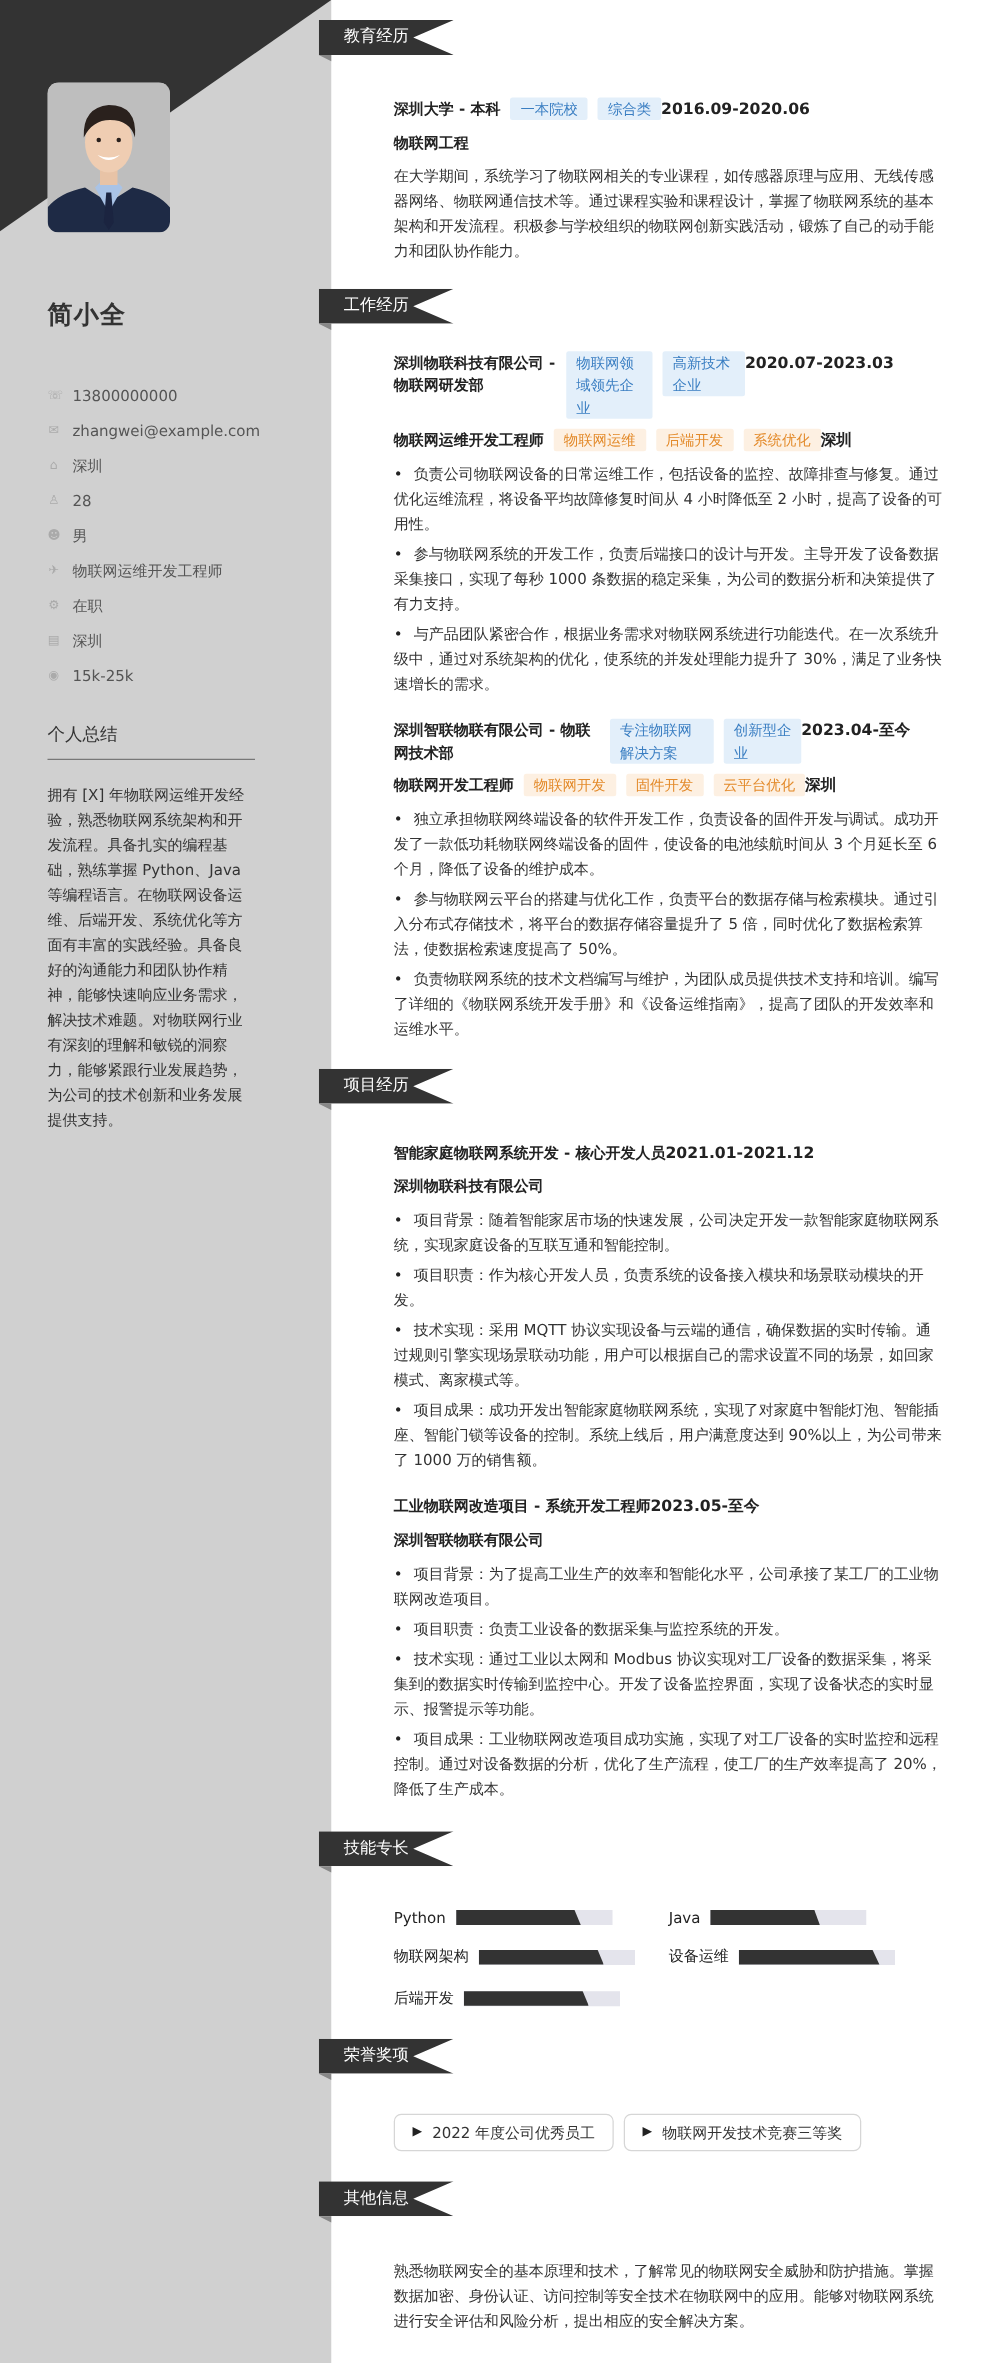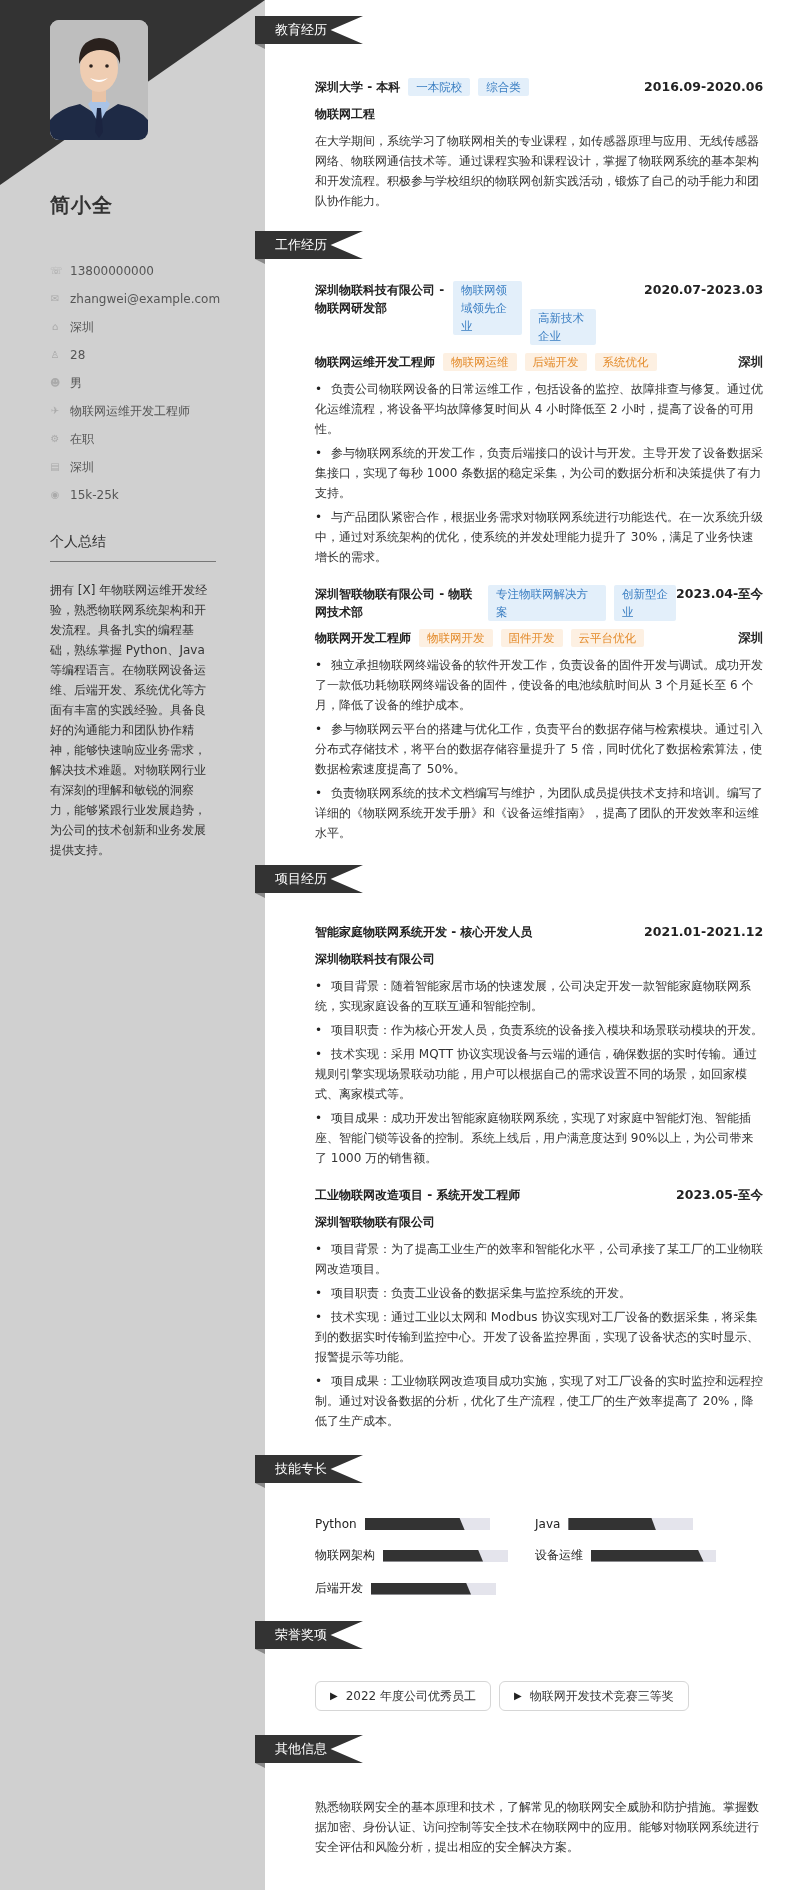--- a/index.html
+++ b/index.html
@@ -18,21 +18,21 @@
     width: 265px;
     min-height: 1890px;
     background: #d0d0d0;
     position: relative;
     overflow: hidden;
     flex-shrink: 0;
   }
   .sidebar-corner {
     position: absolute; left: 0; top: 0; width: 265px; height: 190px;
   }
-  .sidebar-inner { position: relative; padding: 20px 0 0 50px; }
+  .sidebar-inner { position: relative; padding: 20px 0 0 38px; margin-top: 46px; }
   .avatar {
     width: 98px; height: 120px; border-radius: 9px; overflow: hidden;
     background: #bdbdbd; position: relative;
   }
   .name {
     margin-top: 52px; font-size: 20px; font-weight: bold; color: #333;
     letter-spacing: 1px;
   }
   .info-list { margin-top: 38px; }
   .info-item {
@@ -66,21 +66,21 @@
     padding-left: 20px;
     clip-path: polygon(0 0, 100% 0, 70% 50%, 100% 100%, 0 100%);
   }
   .ribbon-fold {
     position: absolute; left: -10px; top: 28px; width: 0; height: 0;
     border-top: 5px solid #888; border-left: 10px solid transparent;
   }
   .content-wrap { padding-left: 50px; padding-right: 48px; }
 
   .row-head {
-    display: flex; align-items: flex-start; justify-content: space-between;
+    display: flex; align-items: flex-start; justify-content: flex-start;
     font-weight: bold; font-size: 12px; color: #222; line-height: 18px;
   }
   .row-head .left { display: flex; align-items: flex-start; gap: 8px; }
   .row-head .date { font-weight: bold; font-size: 12.5px; white-space: nowrap; }
   .tag {
     display: inline-block; font-weight: normal; font-size: 11.5px;
     padding: 0 8px; line-height: 18px; border-radius: 2px;
   }
   .tag.blue { background: #e3effa; color: #3a7ec2; }
   .tag.orange { background: #fdf0e2; color: #e38a2a; }
@@ -200,21 +200,21 @@
     <section class="section" style="margin-top:20px;">
       <div class="ribbon">工作经历</div>
       <div class="ribbon-fold"></div>
       <div class="content-wrap" style="margin-top:22px;">
 
         <div>
           <div class="row-head">
             <div class="left">
               <span style="width:130px;">深圳物联科技有限公司 - 物联网研发部</span>
               <span class="tag blue" style="width:69px;">物联网领域领先企业</span>
-              <span class="tag blue" style="width:66px;margin-top:28px;">高新技术企业</span>
+              <span class="tag blue" style="width:66px;">高新技术企业</span>
             </div>
             <span class="date">2020.07-2023.03</span>
           </div>
           <div class="row-head" style="margin-top:8px;">
             <div class="left">
               <span>物联网运维开发工程师</span>
               <span class="tag orange">物联网运维</span>
               <span class="tag orange">后端开发</span>
               <span class="tag orange">系统优化</span>
             </div>
@@ -224,21 +224,21 @@
             <div class="bullet">负责公司物联网设备的日常运维工作，包括设备的监控、故障排查与修复。通过优化运维流程，将设备平均故障修复时间从 4 小时降低至 2 小时，提高了设备的可用性。</div>
             <div class="bullet">参与物联网系统的开发工作，负责后端接口的设计与开发。主导开发了设备数据采集接口，实现了每秒 1000 条数据的稳定采集，为公司的数据分析和决策提供了有力支持。</div>
             <div class="bullet">与产品团队紧密合作，根据业务需求对物联网系统进行功能迭代。在一次系统升级中，通过对系统架构的优化，使系统的并发处理能力提升了 30%，满足了业务快速增长的需求。</div>
           </div>
         </div>
 
         <div class="gap-entry">
           <div class="row-head">
             <div class="left">
               <span style="width:165px;">深圳智联物联有限公司 - 物联网技术部</span>
-              <span class="tag blue" style="width:118px;">专注物联网解决方案</span>
+              <span class="tag blue" style="width:83px;">专注物联网解决方案</span>
               <span class="tag blue" style="width:62px;">创新型企业</span>
             </div>
             <span class="date">2023.04-至今</span>
           </div>
           <div class="row-head" style="margin-top:8px;">
             <div class="left">
               <span>物联网开发工程师</span>
               <span class="tag orange">物联网开发</span>
               <span class="tag orange">固件开发</span>
               <span class="tag orange">云平台优化</span>

